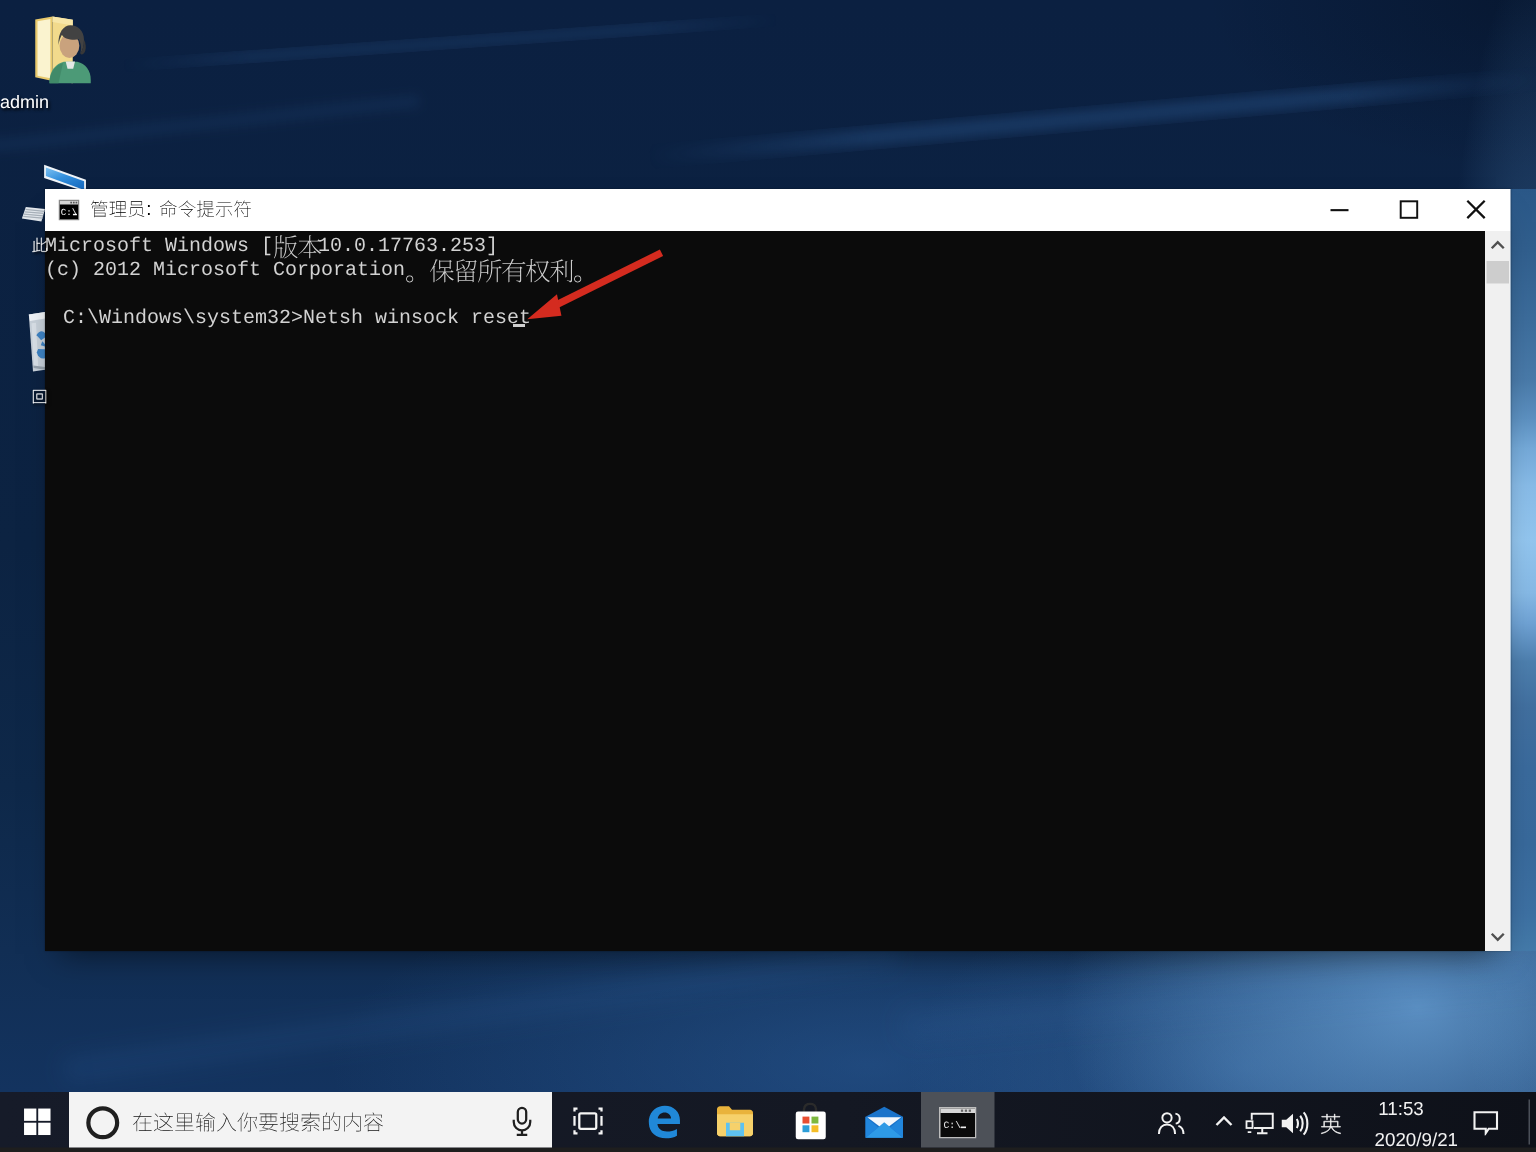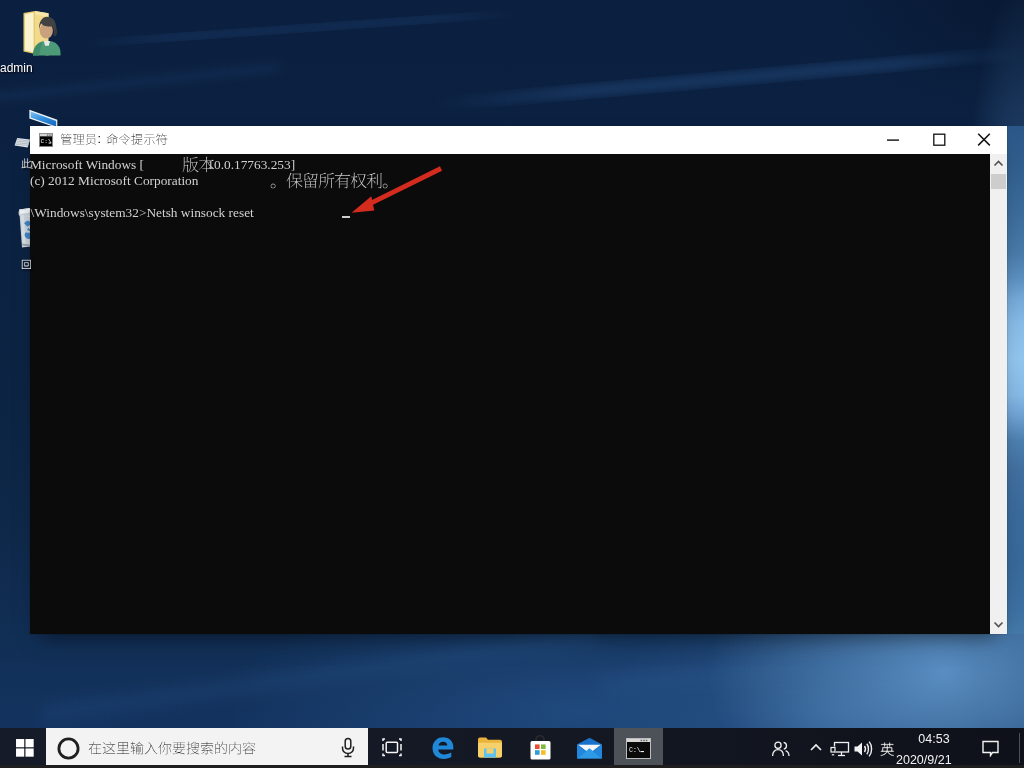--- a/index.html
+++ b/index.html
@@ -8,21 +8,21 @@
     background:
       radial-gradient(200px 310px at 1024px 360px, rgba(160,205,242,.98), rgba(125,175,220,.55) 52%, rgba(110,160,205,0) 75%),
       radial-gradient(90px 560px at 1024px 390px, rgba(95,155,212,.5), rgba(95,155,212,0) 75%),
       radial-gradient(330px 230px at 945px 672px, rgba(108,165,218,.78), rgba(108,165,218,0) 72%),
       radial-gradient(300px 170px at 830px 712px, rgba(65,120,180,.4), rgba(65,120,180,0) 75%),
       radial-gradient(480px 180px at 580px 710px, rgba(50,105,170,.42), rgba(50,105,170,0) 75%),
       radial-gradient(300px 160px at 1015px 0px, rgba(2,12,28,.4), rgba(2,12,28,0) 70%),
       linear-gradient(180deg, #0b2041 0%, #0c2342 50%, #0e2849 72%, #112e54 87%, #13335f 100%);
   }
   .beam{position:absolute;filter:blur(4px);}
-  .mono{font-family:Liberation Serif, serif;font-size:13.333px;line-height:16px;color:#d2d2d2;white-space:pre;}
+  .mono{font-family:Liberation Mono, monospace;font-size:13.333px;line-height:16px;color:#d2d2d2;white-space:pre;}
 </style></head><body>
 <div class="abs" id="wall">
   <div class="beam" style="left:80px;top:24px;width:440px;height:9px;transform:rotate(-4deg);
        background:linear-gradient(180deg,rgba(70,130,200,0),rgba(70,130,200,.28),rgba(70,130,200,0));
        -webkit-mask-image:linear-gradient(90deg,transparent,#000 20%,#000 80%,transparent);"></div>
   <div class="beam" style="left:430px;top:70px;width:600px;height:17px;transform:rotate(-5deg);
        background:linear-gradient(180deg,rgba(65,125,195,0),rgba(65,125,195,.34),rgba(65,125,195,0));
        -webkit-mask-image:linear-gradient(90deg,transparent,#000 25%,#000 78%,transparent);"></div>
   <div class="beam" style="left:-20px;top:78px;width:300px;height:10px;transform:rotate(-6deg);
        background:linear-gradient(180deg,rgba(55,110,175,0),rgba(55,110,175,.2),rgba(55,110,175,0));"></div>
@@ -126,21 +126,21 @@
     <use href="#gf4fdd" x="0"></use>
     <use href="#gf7559" x="941"></use>
     <use href="#gf6240" x="1882"></use>
     <use href="#gf6709" x="2823"></use>
     <use href="#gf6743" x="3764"></use>
     <use href="#gf5229" x="4705"></use>
   </svg>
 <svg style="position:absolute;left:382px;top:172.0px;" width="17.0" height="17" viewBox="0 0 1000 1000" fill="#cccccc">
     <use href="#gf3002" x="0"></use>
   </svg>
-<div class="abs mono" style="left:18px;top:204.5px;">C:\Windows\system32&gt;Netsh winsock reset</div>
+<div class="abs mono" style="left:42px;top:204.5px;">C:\Windows\system32&gt;Netsh winsock reset</div>
 <div class="abs" style="left:342px;top:216px;width:8px;height:2px;background:#cfcfcf;"></div>
 <svg class="abs" style="left:340px;top:158px" width="110" height="62" viewBox="0 0 110 62">
   <path d="M101 10.5 L30 45.6" stroke="#d42b1f" stroke-width="4.8" fill="none"></path>
   <path d="M11.5 54.8 L31.3 38.2 L34.3 52.5 Z" fill="#d42b1f"></path>
 </svg>
 <div class="abs" style="left:0;top:728px;width:1024px;height:40px;background:linear-gradient(90deg,#161b29 0%,#141823 55%,#0e1119 100%);"></div>
 <div class="abs" style="left:0;top:765px;width:1024px;height:3px;background:#1e1e1e;"></div>
 <svg class="abs" style="left:15px;top:738px" width="19.5" height="19.5" viewBox="0 0 19 19">
   <rect x="1" y="1" width="8" height="8" fill="#fff"></rect>
     <rect x="10.2" y="1" width="8" height="8" fill="#fff"></rect>
@@ -234,22 +234,22 @@
 </svg>
 <svg class="abs" style="left:853px;top:740px" width="20" height="18" viewBox="0 0 20 18">
   <path d="M1.5 6.5 L4.5 6.5 L9 2.5 L9 15.5 L4.5 11.5 L1.5 11.5 Z" fill="#f2f2f2"></path>
   <path d="M11.5 6 C12.6 7.6 12.6 10.4 11.5 12" stroke="#f2f2f2" stroke-width="1.4" fill="none"></path>
   <path d="M13.8 3.8 C16 6.4 16 11.6 13.8 14.2" stroke="#f2f2f2" stroke-width="1.4" fill="none"></path>
   <path d="M16.1 1.6 C19.4 5.2 19.4 12.8 16.1 16.4" stroke="#f2f2f2" stroke-width="1.4" fill="none"></path>
 </svg>
 <svg style="position:absolute;left:879.5px;top:742px;" width="14.5" height="14.5" viewBox="0 0 1000 1000" fill="#f2f2f2" stroke="#f2f2f2" stroke-width="30">
     <use href="#gs82f1" x="0"></use>
   </svg>
-<div class="abs" style="left:904px;top:731.5px;width:60px;text-align:center;font-size:12.5px;color:#f2f2f2;">04:53</div>
-<div class="abs" style="left:896px;top:752.5px;width:76px;text-align:left;font-size:12.5px;color:#f2f2f2;">2020/9/21</div>
+<div class="abs" style="left:904px;top:731.5px;width:60px;text-align:center;font-size:12.5px;color:#f2f2f2;">11:53</div>
+<div class="abs" style="left:896px;top:752.5px;width:76px;text-align:right;font-size:12.5px;color:#f2f2f2;">2020/9/21</div>
 <svg class="abs" style="left:981px;top:740px" width="19" height="17" viewBox="0 0 19 17">
   <path d="M2 1.5 L17 1.5 L17 12.5 L11.5 12.5 L9.5 15.5 L9.5 12.5 L2 12.5 Z" fill="none" stroke="#f2f2f2" stroke-width="1.4"></path>
 </svg>
 <div class="abs" style="left:1019px;top:733px;width:1px;height:30px;background:#4a4f58;"></div>
 <svg style="position:absolute;left:20.8px;top:158.3px;filter:drop-shadow(1px 1px 1px #000);" width="10.8" height="10.8" viewBox="0 0 1000 1000" fill="#fff" stroke="#fff" stroke-width="28">
     <use href="#gs6b64" x="0"></use>
   </svg>
 <svg style="position:absolute;left:20.5px;top:258.5px;filter:drop-shadow(1px 1px 1px #000);" width="10.8" height="10.8" viewBox="0 0 1000 1000" fill="#fff" stroke="#fff" stroke-width="28">
     <use href="#gs56de" x="0"></use>
   </svg>

